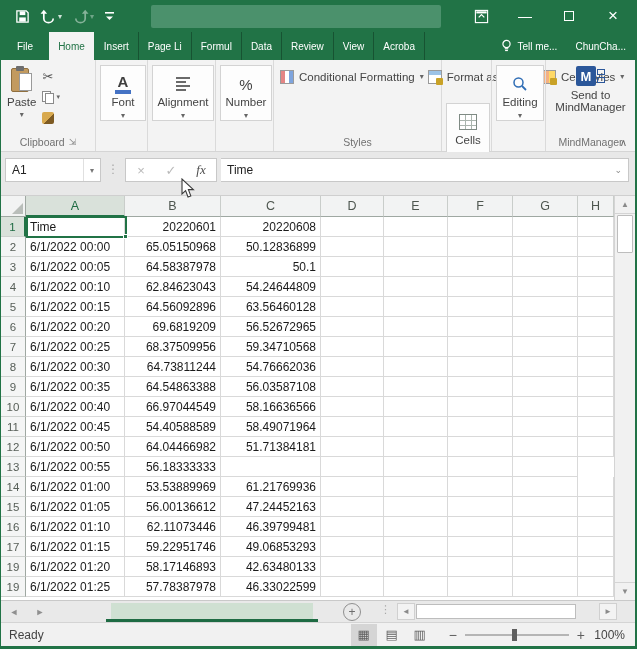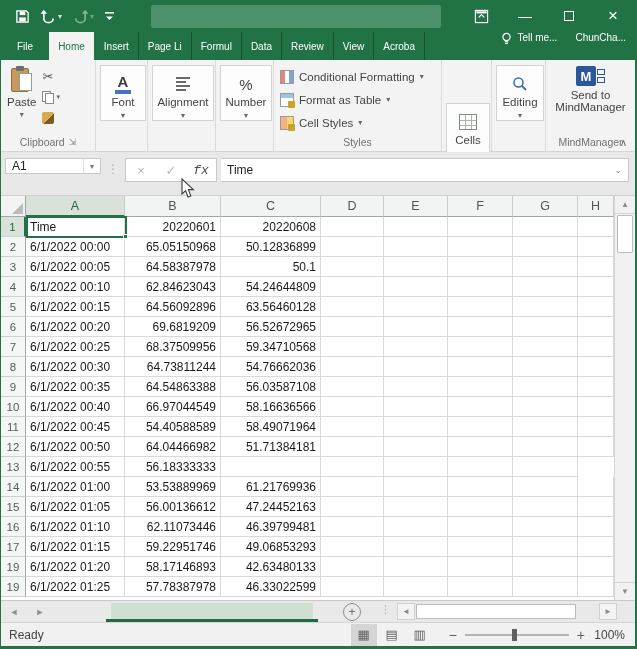--- a/index.html
+++ b/index.html
@@ -18,21 +18,21 @@
   .winctl { margin-left:auto; display:flex; align-items:center; height:100%; }
   .winctl .wbtn { width:44px; height:100%; display:flex; align-items:center; justify-content:center; font-size:14px; color:#fff; }
   .maxbox { width:10px; height:10px; border:1px solid #fff; display:inline-block; }
 
   
   .tabrow { height:28px; background:#217346; display:flex; align-items:stretch; color:#fff; font-size:10px; flex:0 0 28px; }
   .tab { display:flex; align-items:center; padding:0 9px; border-right:1px solid rgba(0,0,0,.28); white-space:nowrap; }
   .tab.first { border-right:none; padding:0 16px; }
   .tab.active { background:#f3f3f3; color:#217346; border-right:none; margin-right:1px; }
   .tab-right { margin-left:auto; display:flex; align-items:stretch; }
-  .tellme, .user { display:flex; gap:5px; padding:0 9px; white-space:nowrap; }
+  .tellme, .user { display:flex; align-items:center; gap:5px; padding:0 9px; white-space:nowrap; }
 
   
   .ribbon { height:92px; background:#f3f3f3; border-bottom:1px solid #d5d5d5; display:flex; position:relative; flex:0 0 92px; }
   .rgroup { display:flex; flex-direction:column; border-right:1px solid #dadada; padding:2px 2px 0 2px; position:relative; }
   .rgroup-body { flex:1; display:flex; }
   .rgroup-label { height:16px; font-size:10.5px; color:#717171; text-align:center; display:flex; align-items:center; justify-content:center; gap:4px; padding-bottom:2px; }
   .bigbtn { display:flex; flex-direction:column; align-items:center; justify-content:flex-start; padding:4px 4px 0 4px; font-size:11.5px; color:#444; }
   .bigbtn .lbl { margin-top:3px; white-space:nowrap; }
   .bigbtn .dd { font-size:8px; color:#666; margin-top:2px; }
   .collbtn { width:46px; margin:3px 2px 4px 2px; background:#fdfdfd; border:1px solid #d3d3d3; display:flex; flex-direction:column; align-items:center; justify-content:flex-start; padding-top:6px; font-size:11.5px; color:#444; }
@@ -50,49 +50,49 @@
   .copy-icon i:first-child { left:0; top:0; }
   .copy-icon i:last-child { left:3px; top:2px; }
   .painter-icon { width:12px; height:12px; background:linear-gradient(135deg,#d8a94e 55%, #7d5a22 55%); border-radius:2px; }
   .font-icon { font-size:15px; font-weight:bold; color:#3f3f3f; line-height:14px; text-align:center; }
   .font-icon .bar { display:block; width:16px; height:4px; background:#4472c4; margin-top:1px; }
   .align-icon { display:flex; flex-direction:column; gap:2px; }
   .align-icon i { display:block; height:2px; background:#6a6a6a; }
   .align-icon i:nth-child(1){ width:14px; } .align-icon i:nth-child(2){ width:10px; } .align-icon i:nth-child(3){ width:14px; } .align-icon i:nth-child(4){ width:10px; }
   .pct-icon { font-size:15px; color:#444; }
   
-  .styles-body { display:flex; flex-direction:column; justify-content:flex-start; padding:5px 6px 0 4px; gap:4px; }
+  .styles-body { display:flex; justify-content:flex-start; padding:5px 6px 0 4px; gap:4px; }
   .stylerow { display:flex; align-items:center; gap:5px; font-size:11.5px; color:#444; white-space:nowrap; height:19px; }
   .stylerow .dd { font-size:8px; color:#666; }
   .cf-icon { width:14px; height:14px; border:1px solid #9a9a9a; background:linear-gradient(90deg,#e48585 35%, #fff 35%, #fff 65%, #7ea4dd 65%); position:relative; }
   .fat-icon { width:14px; height:14px; border:1px solid #9a9a9a; background:linear-gradient(180deg,#9dc3e6 30%, #fff 30%); position:relative; }
   .fat-icon:after, .cs-icon:after { content:""; position:absolute; right:-2px; bottom:-2px; width:7px; height:7px; background:#c9a227; border-radius:1px; }
   .cs-icon { width:14px; height:14px; border:1px solid #9a9a9a; position:relative;
              background:linear-gradient(90deg,#f4b183 50%, #ffd966 50%); }
   .grid-icon16 { width:18px; height:16px; border:1px solid #7f8b84; background:
       linear-gradient(#aab5ae,#aab5ae) 0 5px/100% 1px no-repeat,
       linear-gradient(#aab5ae,#aab5ae) 0 10px/100% 1px no-repeat,
       linear-gradient(#aab5ae,#aab5ae) 5px 0/1px 100% no-repeat,
       linear-gradient(#aab5ae,#aab5ae) 11px 0/1px 100% no-repeat, #fff; }
   .mm-icon { display:flex; align-items:center; gap:1px; }
   .mm-icon .mbox { width:20px; height:20px; background:#2b579a; color:#fff; font-weight:bold; font-size:13px; display:flex; align-items:center; justify-content:center; border-radius:2px; }
   .mm-icon .nodes { display:flex; flex-direction:column; gap:2px; }
   .mm-icon .nodes i { width:8px; height:6px; border:1.5px solid #2b579a; display:block; }
   .ribbon-collapse { position:absolute; right:8px; bottom:3px; color:#666; font-size:10px; }
 
   
   .fbar { height:44px; background:#e8e8e8; border-bottom:1px solid #cfcfcf; display:flex; align-items:flex-start; padding:6px 6px 0 4px; gap:4px; flex:0 0 44px; position:relative; }
-  .namebox { width:96px; height:16px; background:#fff; border:1px solid #c8c8c8; display:flex; align-items:center; font-size:12px; color:#222; }
+  .namebox { width:96px; height:24px; background:#fff; border:1px solid #c8c8c8; display:flex; align-items:center; font-size:12px; color:#222; }
   .namebox .txt { padding-left:6px; flex:1; }
   .namebox .nb-dd { width:17px; height:100%; border-left:1px solid #e0e0e0; display:flex; align-items:center; justify-content:center; font-size:8px; color:#777; }
   .vdots { color:#a8a8a8; font-size:12px; padding:4px 2px 0 2px; letter-spacing:0; }
   .fxbox { height:24px; background:#fff; border:1px solid #c8c8c8; display:flex; align-items:center; }
   .fxbox span { width:30px; text-align:center; font-size:13px; }
   .fx-cancel, .fx-enter { color:#b9b9b9; }
-  .fx-fn { font-family:Liberation Mono, monospace; font-style:italic; font-size:13px; color:#4e4e4e; }
+  .fx-fn { font-family:Liberation Serif, serif; font-style:italic; font-size:13px; color:#4e4e4e; }
   .formula-input { flex:1; height:24px; background:#fff; border:1px solid #c8c8c8; border-left:none; display:flex; align-items:center; padding:0 6px; font-size:12px; color:#222; }
   .formula-input .chev { margin-left:auto; color:#8b8b8b; font-size:9px; }
 
   
   .gridwrap { height:404px; flex:0 0 404px; position:relative; background:#fff; overflow:hidden; }
   .gridinner { position:absolute; left:0; top:0; right:21px; bottom:0; overflow:hidden; }
   .grow { display:grid; grid-template-columns:25px 99px 96px 100px 63px 64px 65px 65px 1fr; height:20px; }
   .grow.hdr { height:21px; }
   .gcell { border-right:1px solid #d9d9d9; border-bottom:1px solid #d9d9d9; font-size:12px; color:#1a1a1a; padding:0 4px; display:flex; align-items:center; overflow:hidden; white-space:nowrap; background:#fff; }
   .gcell.num { justify-content:flex-end; }

